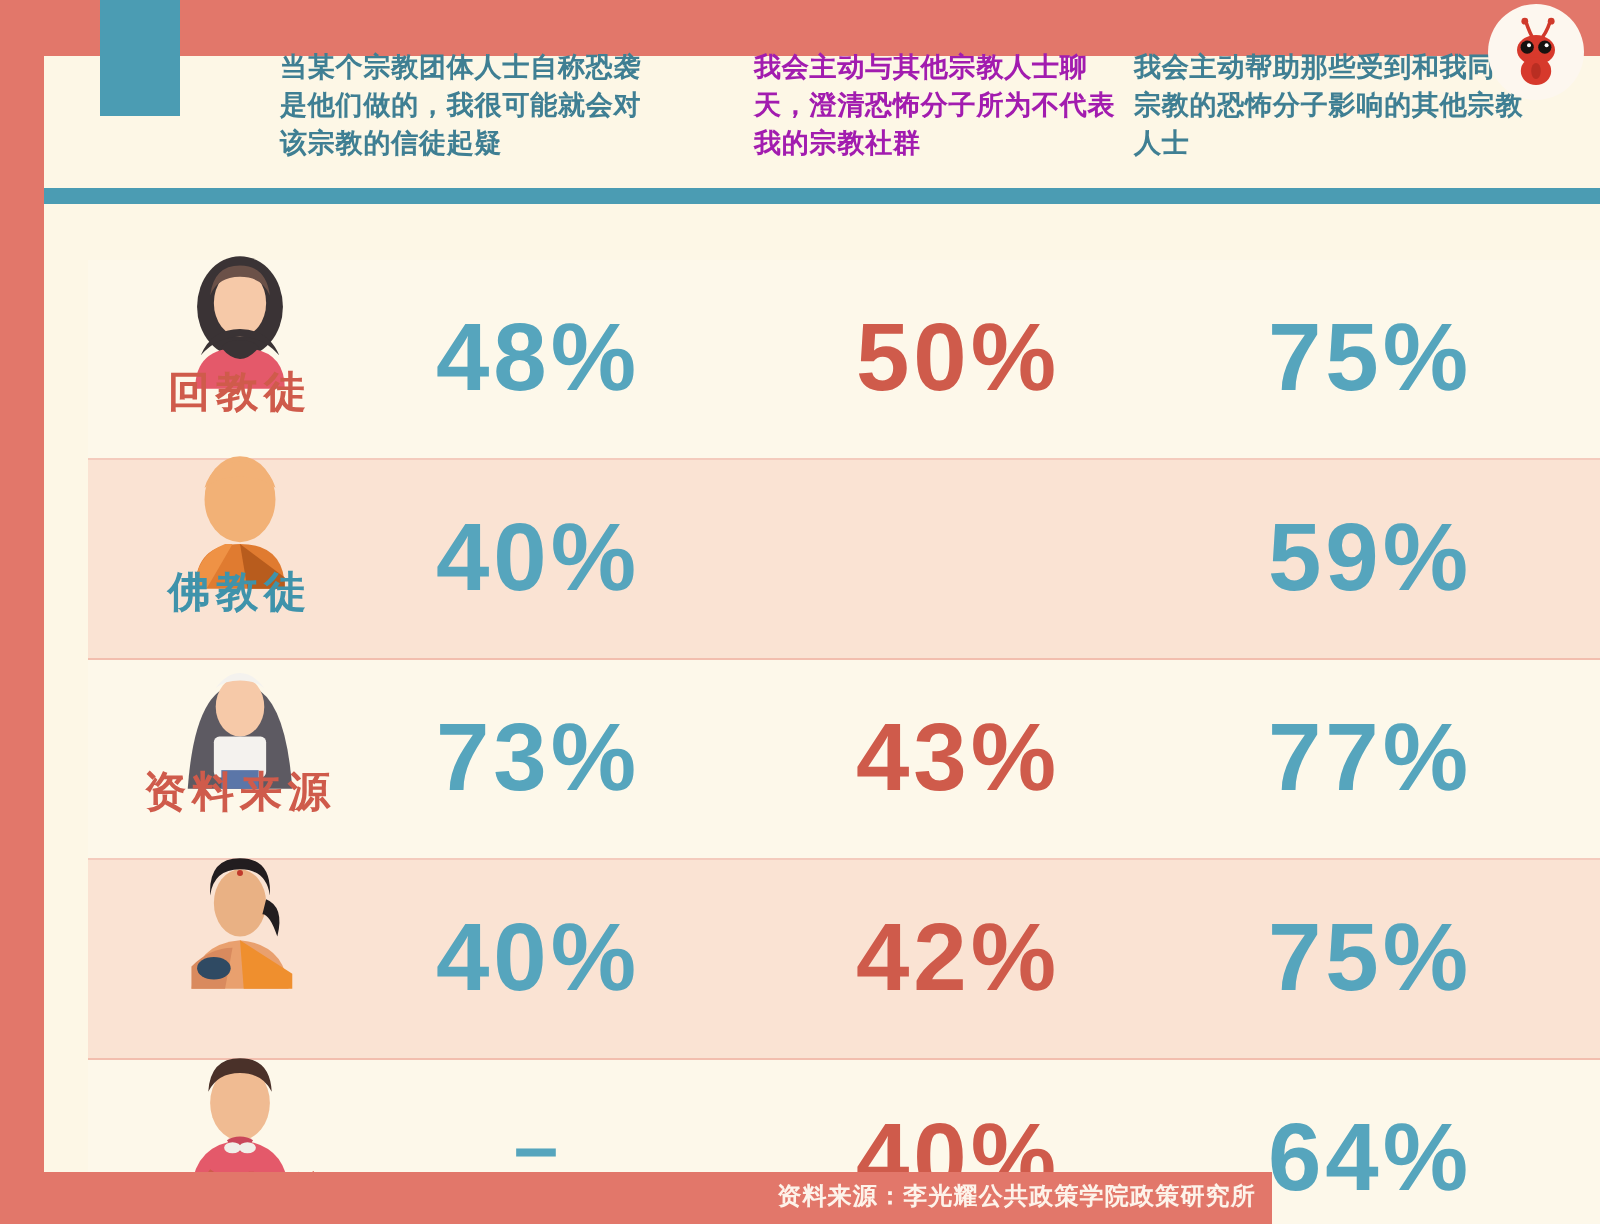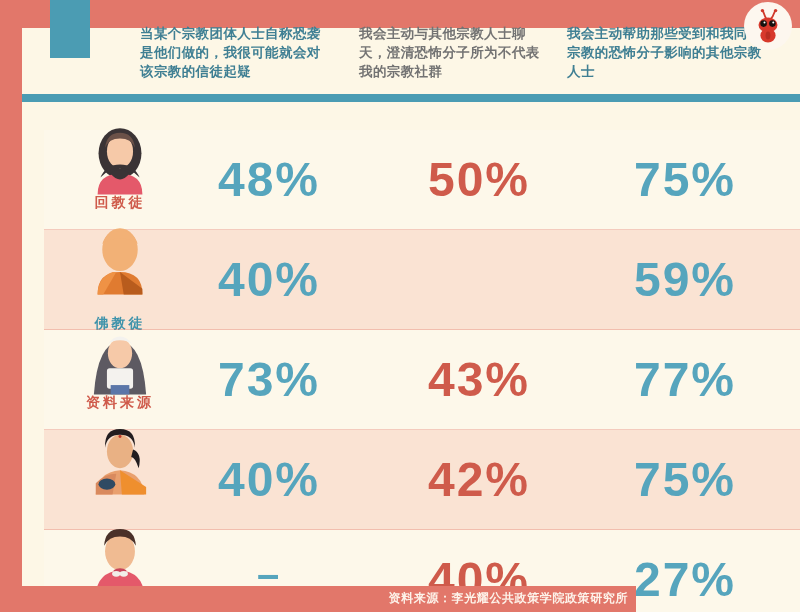--- a/index.html
+++ b/index.html
@@ -45,21 +45,21 @@
   .hcol{
     position:absolute;
     top:-4px;
     font-size:13.5px;
     line-height:19px;
     font-weight:bold;
     letter-spacing:.4px;
     white-space:pre-wrap;
   }
   .hcol-1{left:118px;width:182px;color:#3f7f93;}
-  .hcol-2{left:337px;width:182px;color:#737373;}
+  .hcol-2{left:355px;width:182px;color:#a21caf;}
   .hcol-3{left:545px;width:195px;color:#3f7f93;}
 
   .header-rule{
     position:absolute;
     left:22px;top:94px;
     width:778px;height:8px;
     background:#4b9cb3;
     z-index:5;
   }
 
@@ -84,30 +84,30 @@
 
   
   .fig-cell{
     position:absolute;
     left:28px;top:-14px;
     width:96px;height:112px;
   }
   .fig-svg{display:block;width:96px;height:84px;}
   .fig-label{
     position:absolute;
-    left:-8px;top:78px;
+    left:-8px;top:66px;
     width:112px;
     text-align:center;
-    font-size:14px;
+    font-size:21px;
     font-weight:bold;
     letter-spacing:3px;
     font-family:"Liberation Serif","DejaVu Serif",serif;
   }
   .lbl-red{color:#cf5b4b;}
-  .lbl-teal{color:#3f93ab;margin-top:21px;}
+  .lbl-teal{color:#3f93ab;}
 
   
   .val{
     position:absolute;
     top:22px;
     width:170px;
     text-align:center;
     font-size:48px;
     font-weight:bold;
     letter-spacing:2px;
@@ -210,21 +210,21 @@
         <div class="fig-cell"><span><svg class="fig-svg" viewBox="0 0 96 90" preserveAspectRatio="xMidYMax meet" aria-hidden="true">
       <ellipse cx="48" cy="38" rx="16" ry="20" fill="#f0bb92"></ellipse>
       <path d="M31 32 Q32 14 48 14 Q64 14 65 32 Q60 22 48 22 Q36 22 31 32Z" fill="#4a3129"></path>
       <path d="M22 84 Q24 60 48 58 Q72 60 74 84 Z" fill="#e4596a"></path>
       <path d="M41 58 Q48 70 55 58 Q52 56 48 56 Q44 56 41 58Z" fill="#c9465a"></path>
       <ellipse cx="44" cy="62" rx="4.5" ry="3" fill="#f1eee8"></ellipse>
       <ellipse cx="52" cy="62" rx="4.5" ry="3" fill="#f1eee8"></ellipse>
             </svg></span><div class="fig-label lbl-red">无宗教信仰</div></div>
         <div class="val val-1 dash">–</div>
         <div class="val val-2">40%</div>
-        <div class="val val-3">27%</div>
+        <div class="val val-3">64%</div>
       </div>
     </div>
 </div>
 
 <div class="header">
   <div class="header-cols">
     <div class="hcol hcol-1">当某个宗教团体人士自称恐袭是他们做的，我很可能就会对该宗教的信徒起疑</div>
     <div class="hcol hcol-2">我会主动与其他宗教人士聊天，澄清恐怖分子所为不代表我的宗教社群</div>
     <div class="hcol hcol-3">我会主动帮助那些受到和我同个宗教的恐怖分子影响的其他宗教人士</div>
   </div>

